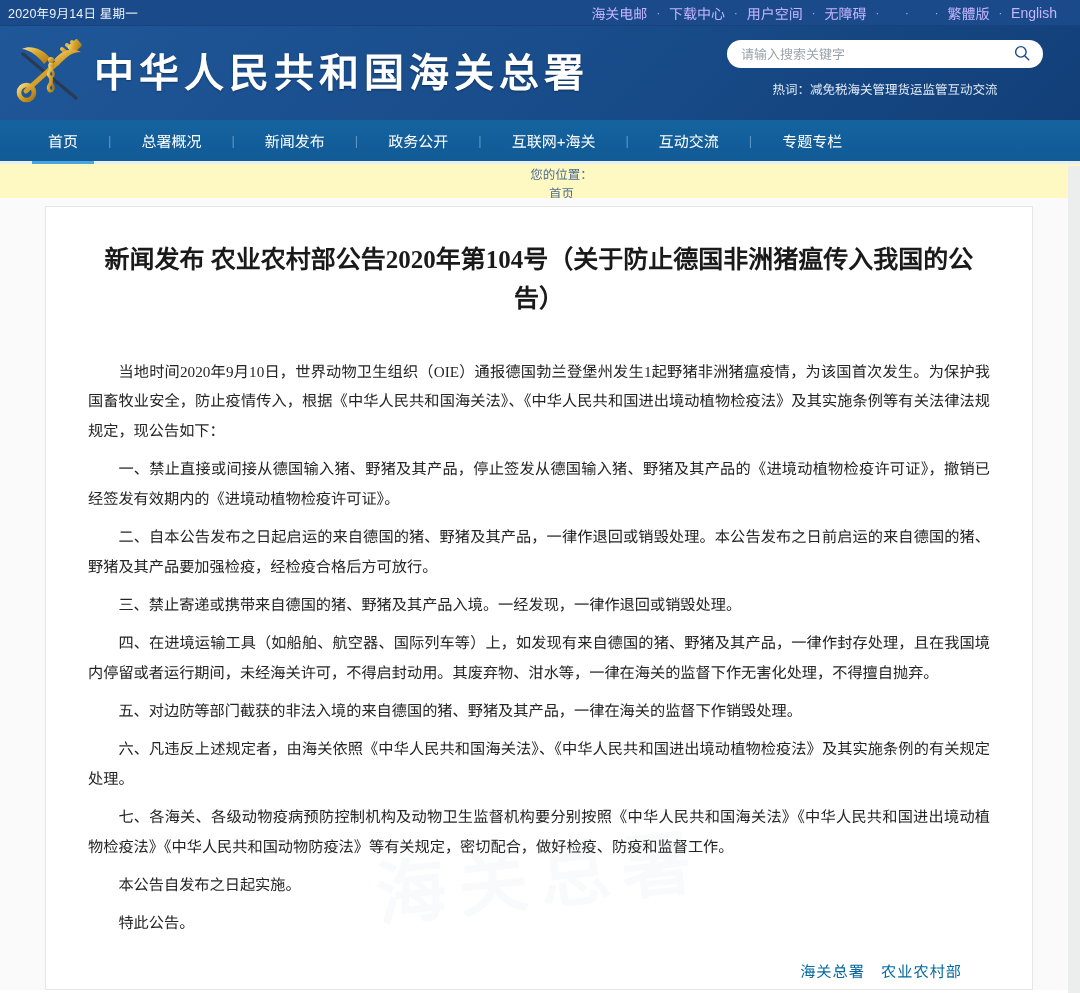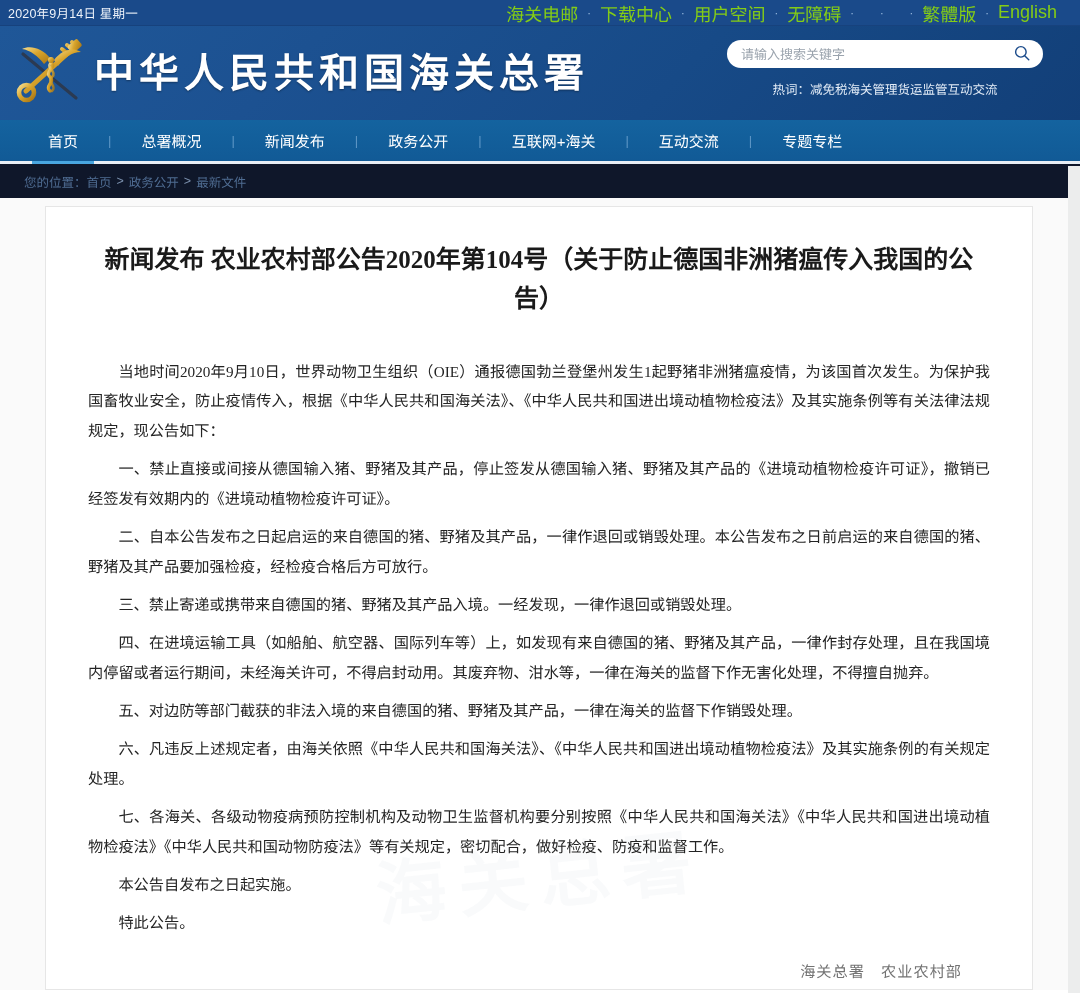--- a/index.html
+++ b/index.html
@@ -13,21 +13,21 @@
   
   .topbar{
     height:26px; background:#1a4a8a;
     display:flex; align-items:center; justify-content:space-between;
     padding:0 14px 0 8px; color:#e8eef7; font-size:12.5px;
     border-bottom:1px solid #17427d;
   }
   .topbar .date{ letter-spacing:.2px; color:#eef3fa; }
   .toplinks{ display:flex; align-items:center; gap:0; }
   .toplinks a{
-    color:#84cc16; text-decoration:none; font-size:18px; padding:0 9px;
+    color:#c4b5fd; text-decoration:none; font-size:14px; padding:0 9px;
     white-space:nowrap;
   }
   .toplinks .sep{ color:#9fc0e4; font-size:11px; }
   .sicon{
     display:inline-flex; align-items:center; justify-content:center;
     width:17px; height:17px; margin:0 4px; vertical-align:middle;
   }
 
   
   .masthead{
@@ -89,23 +89,23 @@
   .navitem.active::after{
     content:""; position:absolute; left:14px; right:14px; bottom:-3px;
     height:3px; background:#49a6e0;
   }
   .navdiv{
     display:flex; align-items:center; color:#5e97c6; font-size:13px;
   }
 
   
   .crumbbar{
-    height:34px; background:#0f172a;
-    display:flex; align-items:center; padding-left:24px;
-    font-size:12.5px; color:#4f6c92;
+    height:34px; background:#fef9c3;
+    display:flex; align-items:center; padding-left:43px;
+    font-size:12.5px; color:#4f6c92;flex-direction:column;
   }
   .crumbbar a{ color:#4f6c92; text-decoration:none; }
   .crumbbar .cr-sep{ margin:0 5px; color:#7b90ad; }
 
   
   .page{
     background:#fafafa; height:calc(993px - 26px - 94px - 47px - 34px);
     padding:8px 47px 0 45px; position:relative;
   }
   .card{
@@ -127,21 +127,21 @@
   }
   .doc-body{ margin-top:38px; position:relative; z-index:2; }
   .doc-body p{
     font-family:"Liberation Serif","DejaVu Serif",serif;
     font-size:15.2px; color:#242424; line-height:1.97;
     text-align:justify; text-indent:2em; margin-bottom:8px;
   }
   .doc-sign{
     margin-top:20px; text-align:right; position:relative; z-index:2;
     font-family:"Liberation Serif","DejaVu Serif",serif;
-    font-size:15.2px; color:#737373; line-height:1.97;
+    font-size:15.2px; color:#0369a1; line-height:1.97;
   }
   .doc-sign .org{ letter-spacing:1px; padding-right:28px; }
 
   
   .gutter{
     position:fixed; right:0; top:166px; width:12px; height:827px;
     background:#eceded;
   }
 </style>
 </head>

